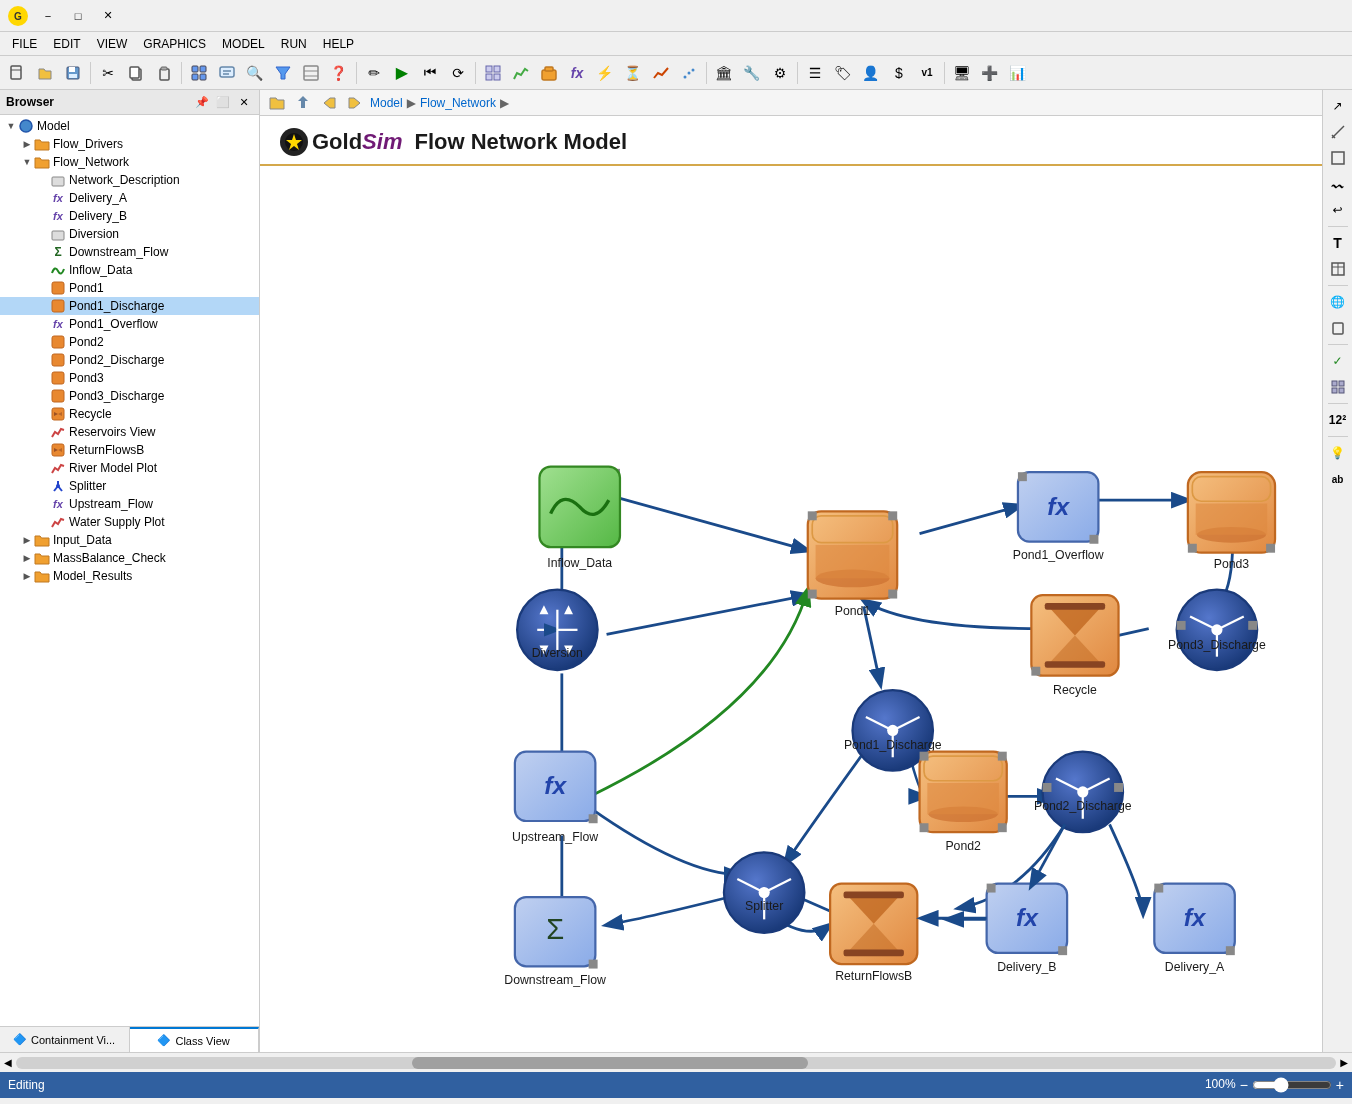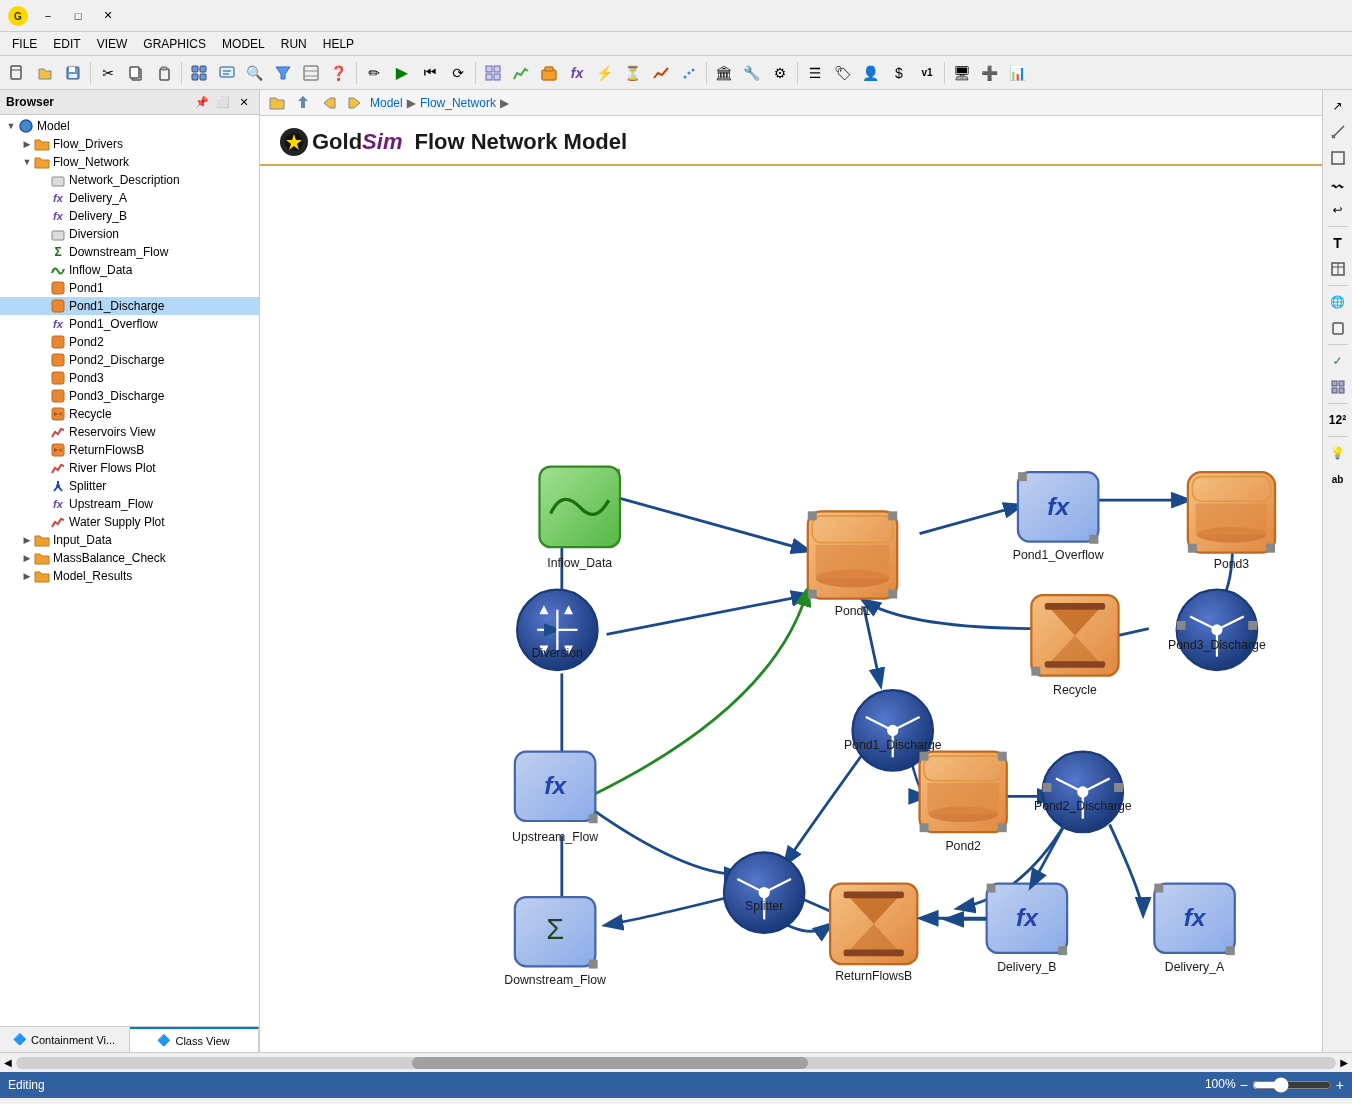--- a/index.html
+++ b/index.html
@@ -425,21 +425,21 @@
           <span class="tree-label">ReturnFlowsB</span>
         </div>
         <div class="tree-item">
           <span class="tree-indent" style="width: 36px; display: inline-block;"></span>
           <span class="tree-toggle" style="font-size: 9px; color: rgb(85, 85, 85);"></span>
           <span class="tree-icon">
             <svg width="14" height="14" viewBox="0 0 14 14">
               <polyline points="1,12 4,7 7,9 10,4 13,5" fill="none" stroke="#cc4444" stroke-width="2"></polyline>
             </svg>
           </span>
-          <span class="tree-label">River Flows Plot</span>
+          <span class="tree-label">River Model Plot</span>
         </div>
         <div class="tree-item">
           <span class="tree-indent" style="width: 36px; display: inline-block;"></span>
           <span class="tree-toggle" style="font-size: 9px; color: rgb(85, 85, 85);"></span>
           <span class="tree-icon">
             <svg width="14" height="14" viewBox="0 0 14 14">
               <line x1="7" y1="2" x2="7" y2="7" stroke="#2244cc" stroke-width="2"></line>
               <line x1="7" y1="7" x2="3" y2="12" stroke="#2244cc" stroke-width="2"></line>
               <line x1="7" y1="7" x2="11" y2="12" stroke="#2244cc" stroke-width="2"></line>
               <circle cx="7" cy="7" r="2" fill="#2244cc"></circle>

